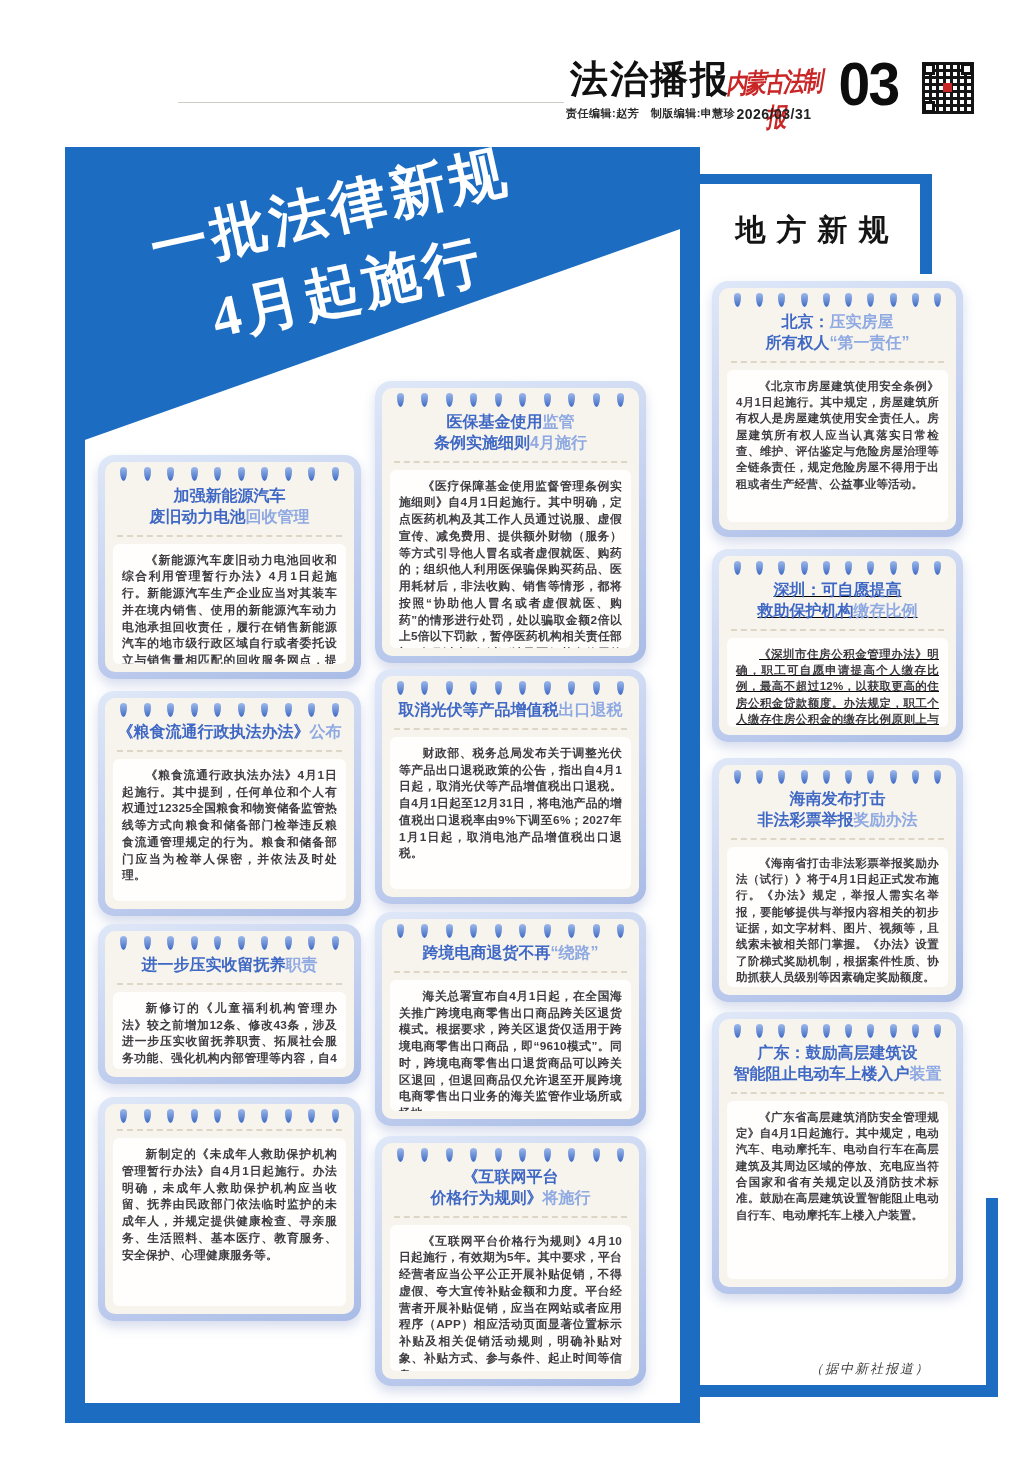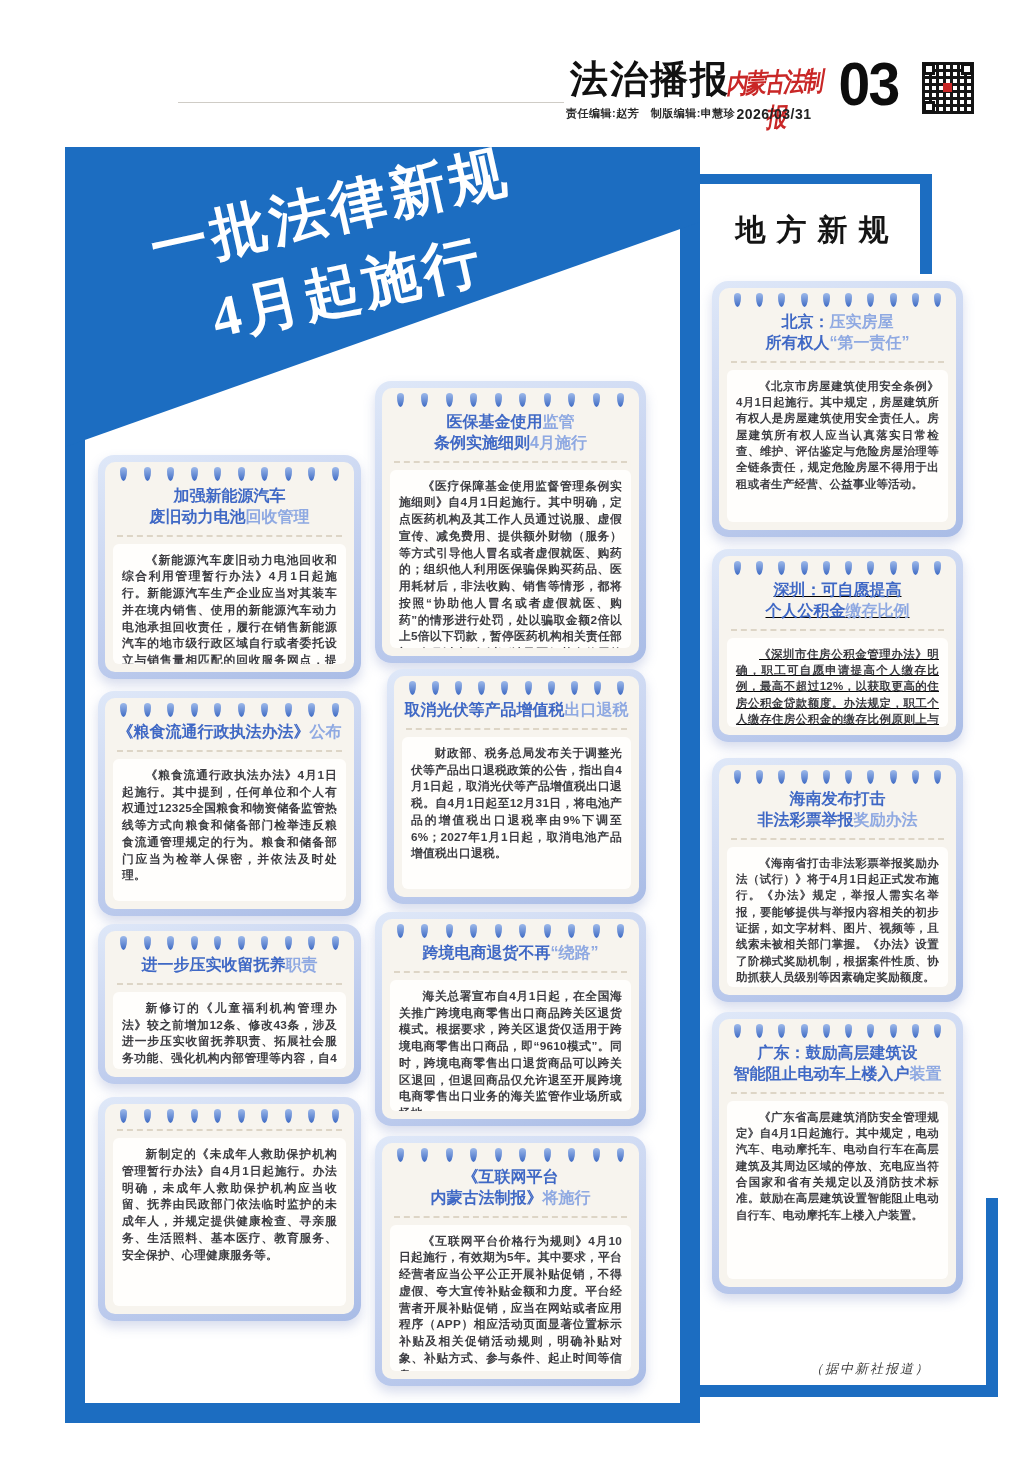--- a/index.html
+++ b/index.html
@@ -211,21 +211,21 @@
       </div>
       <div class="card-title">
         <div class="tl"><span>医保基金使用</span><span class="accent">监管</span></div>
         <div class="tl"><span>条例实施细则</span><span class="accent">4月施行</span></div>
       </div>
       <div class="sep"></div>
       <div class="card-body">《医疗保障基金使用监督管理条例实施细则》自4月1日起施行。其中明确，定点医药机构及其工作人员通过说服、虚假宣传、减免费用、提供额外财物（服务）等方式引导他人冒名或者虚假就医、购药的；组织他人利用医保骗保购买药品、医用耗材后，非法收购、销售等情形，都将按照“协助他人冒名或者虚假就医、购药”的情形进行处罚，处以骗取金额2倍以上5倍以下罚款，暂停医药机构相关责任部门6个月以上1年以下涉及医保基金使用的医药服务。</div>
     </div>
   </div>
 
-  <div class="cardw" style="height: 235px; margin-bottom: 8px; margin-left: 12px;">
+  <div class="cardw" style="height: 235px; margin-bottom: 8px;">
     <div class="card">
       <div class="rings">
         <i class="drop"></i>
               <i class="drop"></i>
               <i class="drop"></i>
               <i class="drop"></i>
               <i class="drop"></i>
         <i class="drop"></i>
               <i class="drop"></i>
               <i class="drop"></i>
@@ -273,21 +273,21 @@
               <i class="drop"></i>
               <i class="drop"></i>
         <i class="drop"></i>
               <i class="drop"></i>
               <i class="drop"></i>
               <i class="drop"></i>
               <i class="drop"></i>
       </div>
       <div class="card-title">
         <div class="tl"><span>《互联网平台</span></div>
-        <div class="tl"><span>内蒙古法制报》</span><span class="accent">将施行</span></div>
+        <div class="tl"><span>价格行为规则》</span><span class="accent">将施行</span></div>
       </div>
       <div class="sep"></div>
       <div class="card-body">《互联网平台价格行为规则》4月10日起施行，有效期为5年。其中要求，平台经营者应当公平公正开展补贴促销，不得虚假、夸大宣传补贴金额和力度。平台经营者开展补贴促销，应当在网站或者应用程序（APP）相应活动页面显著位置标示补贴及相关促销活动规则，明确补贴对象、补贴方式、参与条件、起止时间等信息。</div>
     </div>
   </div>
 </div>
   </div>
 
   <div class="lb lb-top"></div>
   <div class="lb lb-topv"></div>
@@ -327,21 +327,21 @@
             <i class="drop"></i>
             <i class="drop"></i>
         <i class="drop"></i>
             <i class="drop"></i>
             <i class="drop"></i>
             <i class="drop"></i>
             <i class="drop"></i>
       </div>
       <div class="card-title">
         <div class="tl"><span>深圳：可自愿提高</span></div>
-        <div class="tl"><span>个人公积金</span><span class="accent">缴存比例</span></div>
+        <div class="tl"><span>救助保护机构</span><span class="accent">缴存比例</span></div>
       </div>
       <div class="sep"></div>
       <div class="card-body">《深圳市住房公积金管理办法》明确，职工可自愿申请提高个人缴存比例，最高不超过12%，以获取更高的住房公积金贷款额度。办法规定，职工个人缴存住房公积金的缴存比例原则上与单位为其缴存的比例一致，自愿提高缴存比例的，可以选定高于单位为其缴存的比例，但不得超过国家规定的上限。每个住房公积金年度内，职工可以对住房公积金缴存比例调整一次。自4月1日起施行。</div>
     </div>
   </div>
 
   <div class="cardw" style="height: 244px; margin-bottom: 10px;">
     <div class="card">
       <div class="rings">
         <i class="drop"></i>

